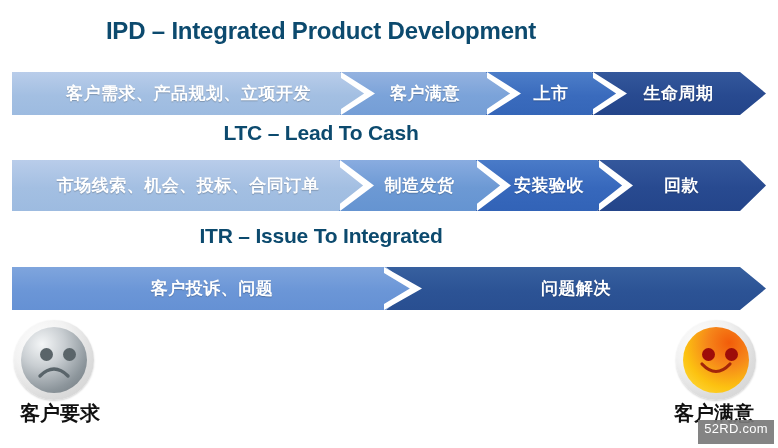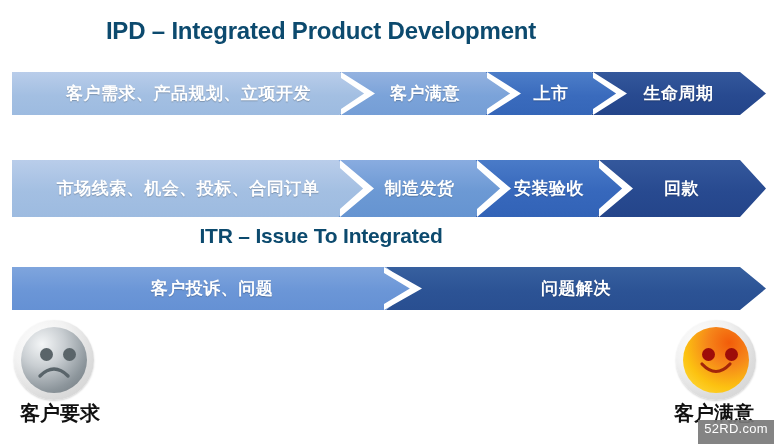--- a/index.html
+++ b/index.html
@@ -27,21 +27,21 @@
 
   
   .chevron-row{
     position:absolute;
     left:12px;
     width:754px;
     display:flex;
     align-items:stretch;
   }
   #row-ipd{top:72px;height:43px;justify-content:flex-end;}
-  #row-ltc{top:160px;height:57px;}
+  #row-ltc{top:160px;height:51px;}
   #row-itr{top:267px;height:43px;}
 
   .seg{
     position:relative;
     height:100%;
     display:flex;
     align-items:center;
     justify-content:center;
     box-sizing:border-box;
   }
@@ -153,20 +153,21 @@
     <div class="seg mid" style="flex:0 0 132px;background:linear-gradient(180deg,#4d7ec9 0%,#3a6bbd 55%,#3566b8 100%);">
       <span class="lbl">上市</span>
     </div>
     <div class="sep" style="left:581px;"></div>
 
     <div class="seg last" style="flex:1 1 auto;background:linear-gradient(180deg,#34589c 0%,#284a90 55%,#24458a 100%);">
       <span class="lbl">生命周期</span>
     </div>
   </div>
 
+  <div class="title" id="title-ltc">LTC – Lead To Cash</div>
 
   <div class="chevron-row" id="row-ltc">
     <div class="seg first" style="flex:0 0 352px;background:linear-gradient(180deg,#b9cdea 0%,#a3bfe2 55%,#9dbbe0 100%);">
       <span class="lbl">市场线索、机会、投标、合同订单</span>
     </div>
     <div class="sep" style="left:328px;"></div>
 
     <div class="seg mid" style="flex:0 0 163px;background:linear-gradient(180deg,#89ace0 0%,#6c99d4 55%,#6594d1 100%);">
       <span class="lbl">制造发货</span>
     </div>

